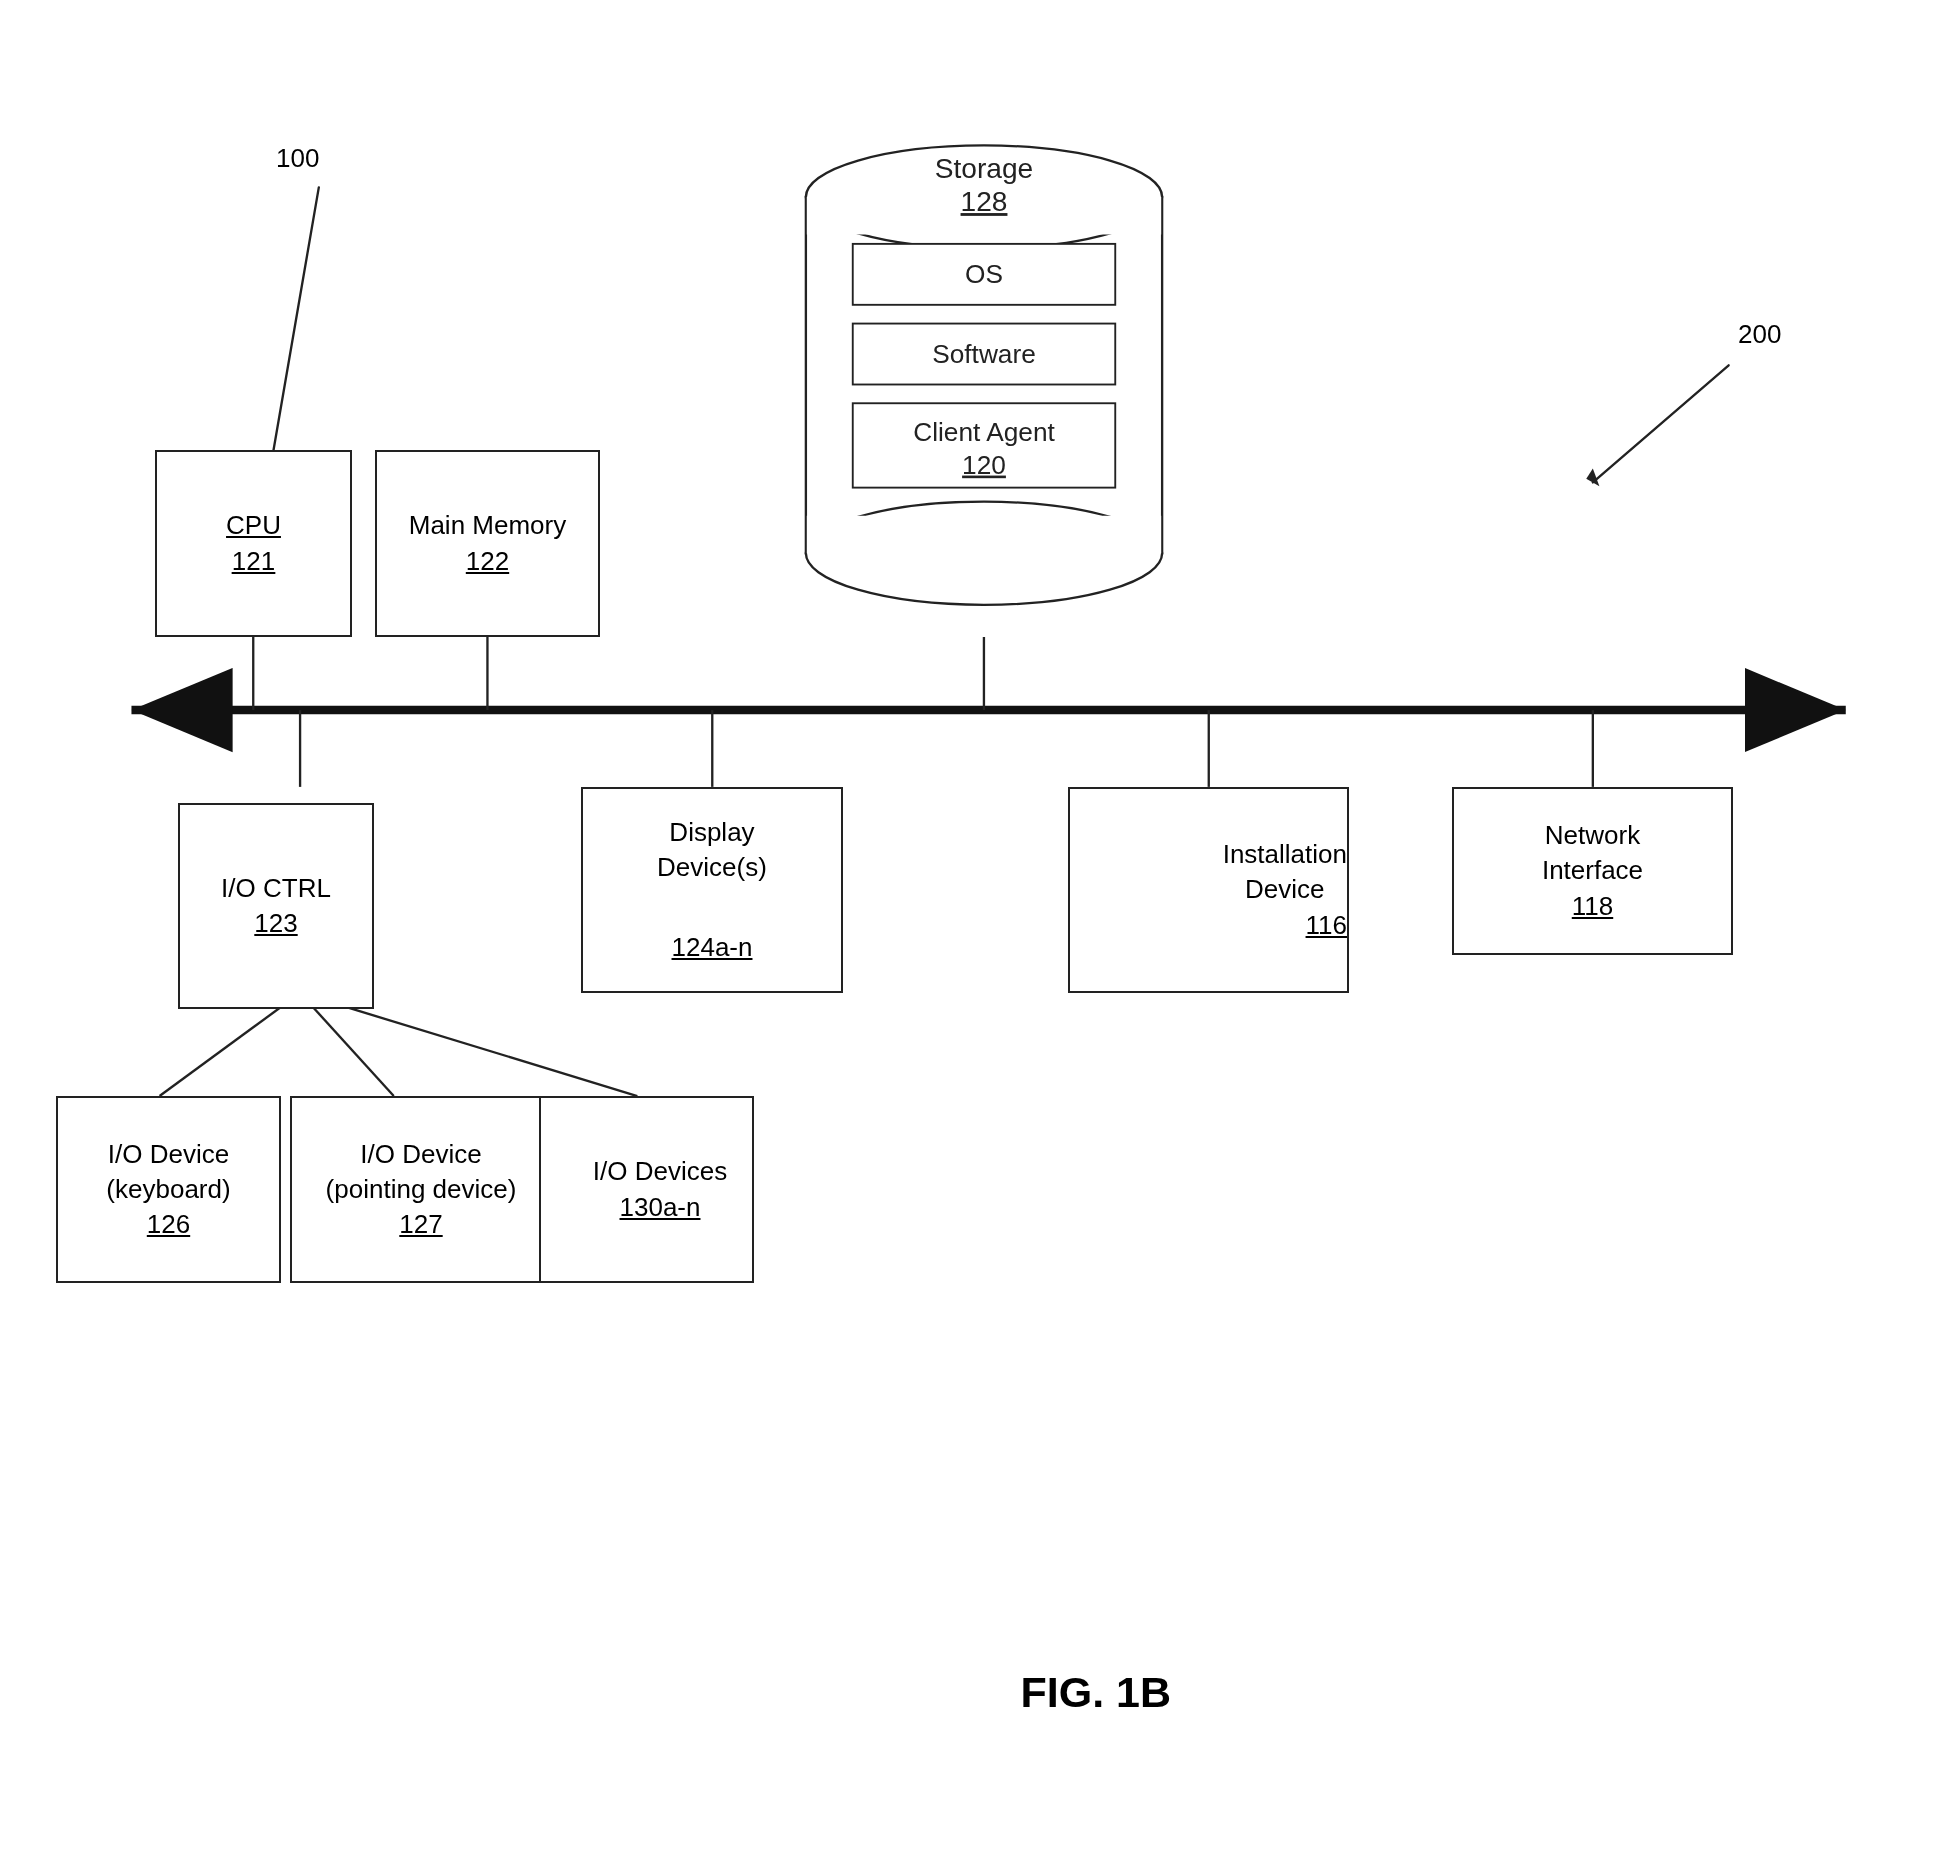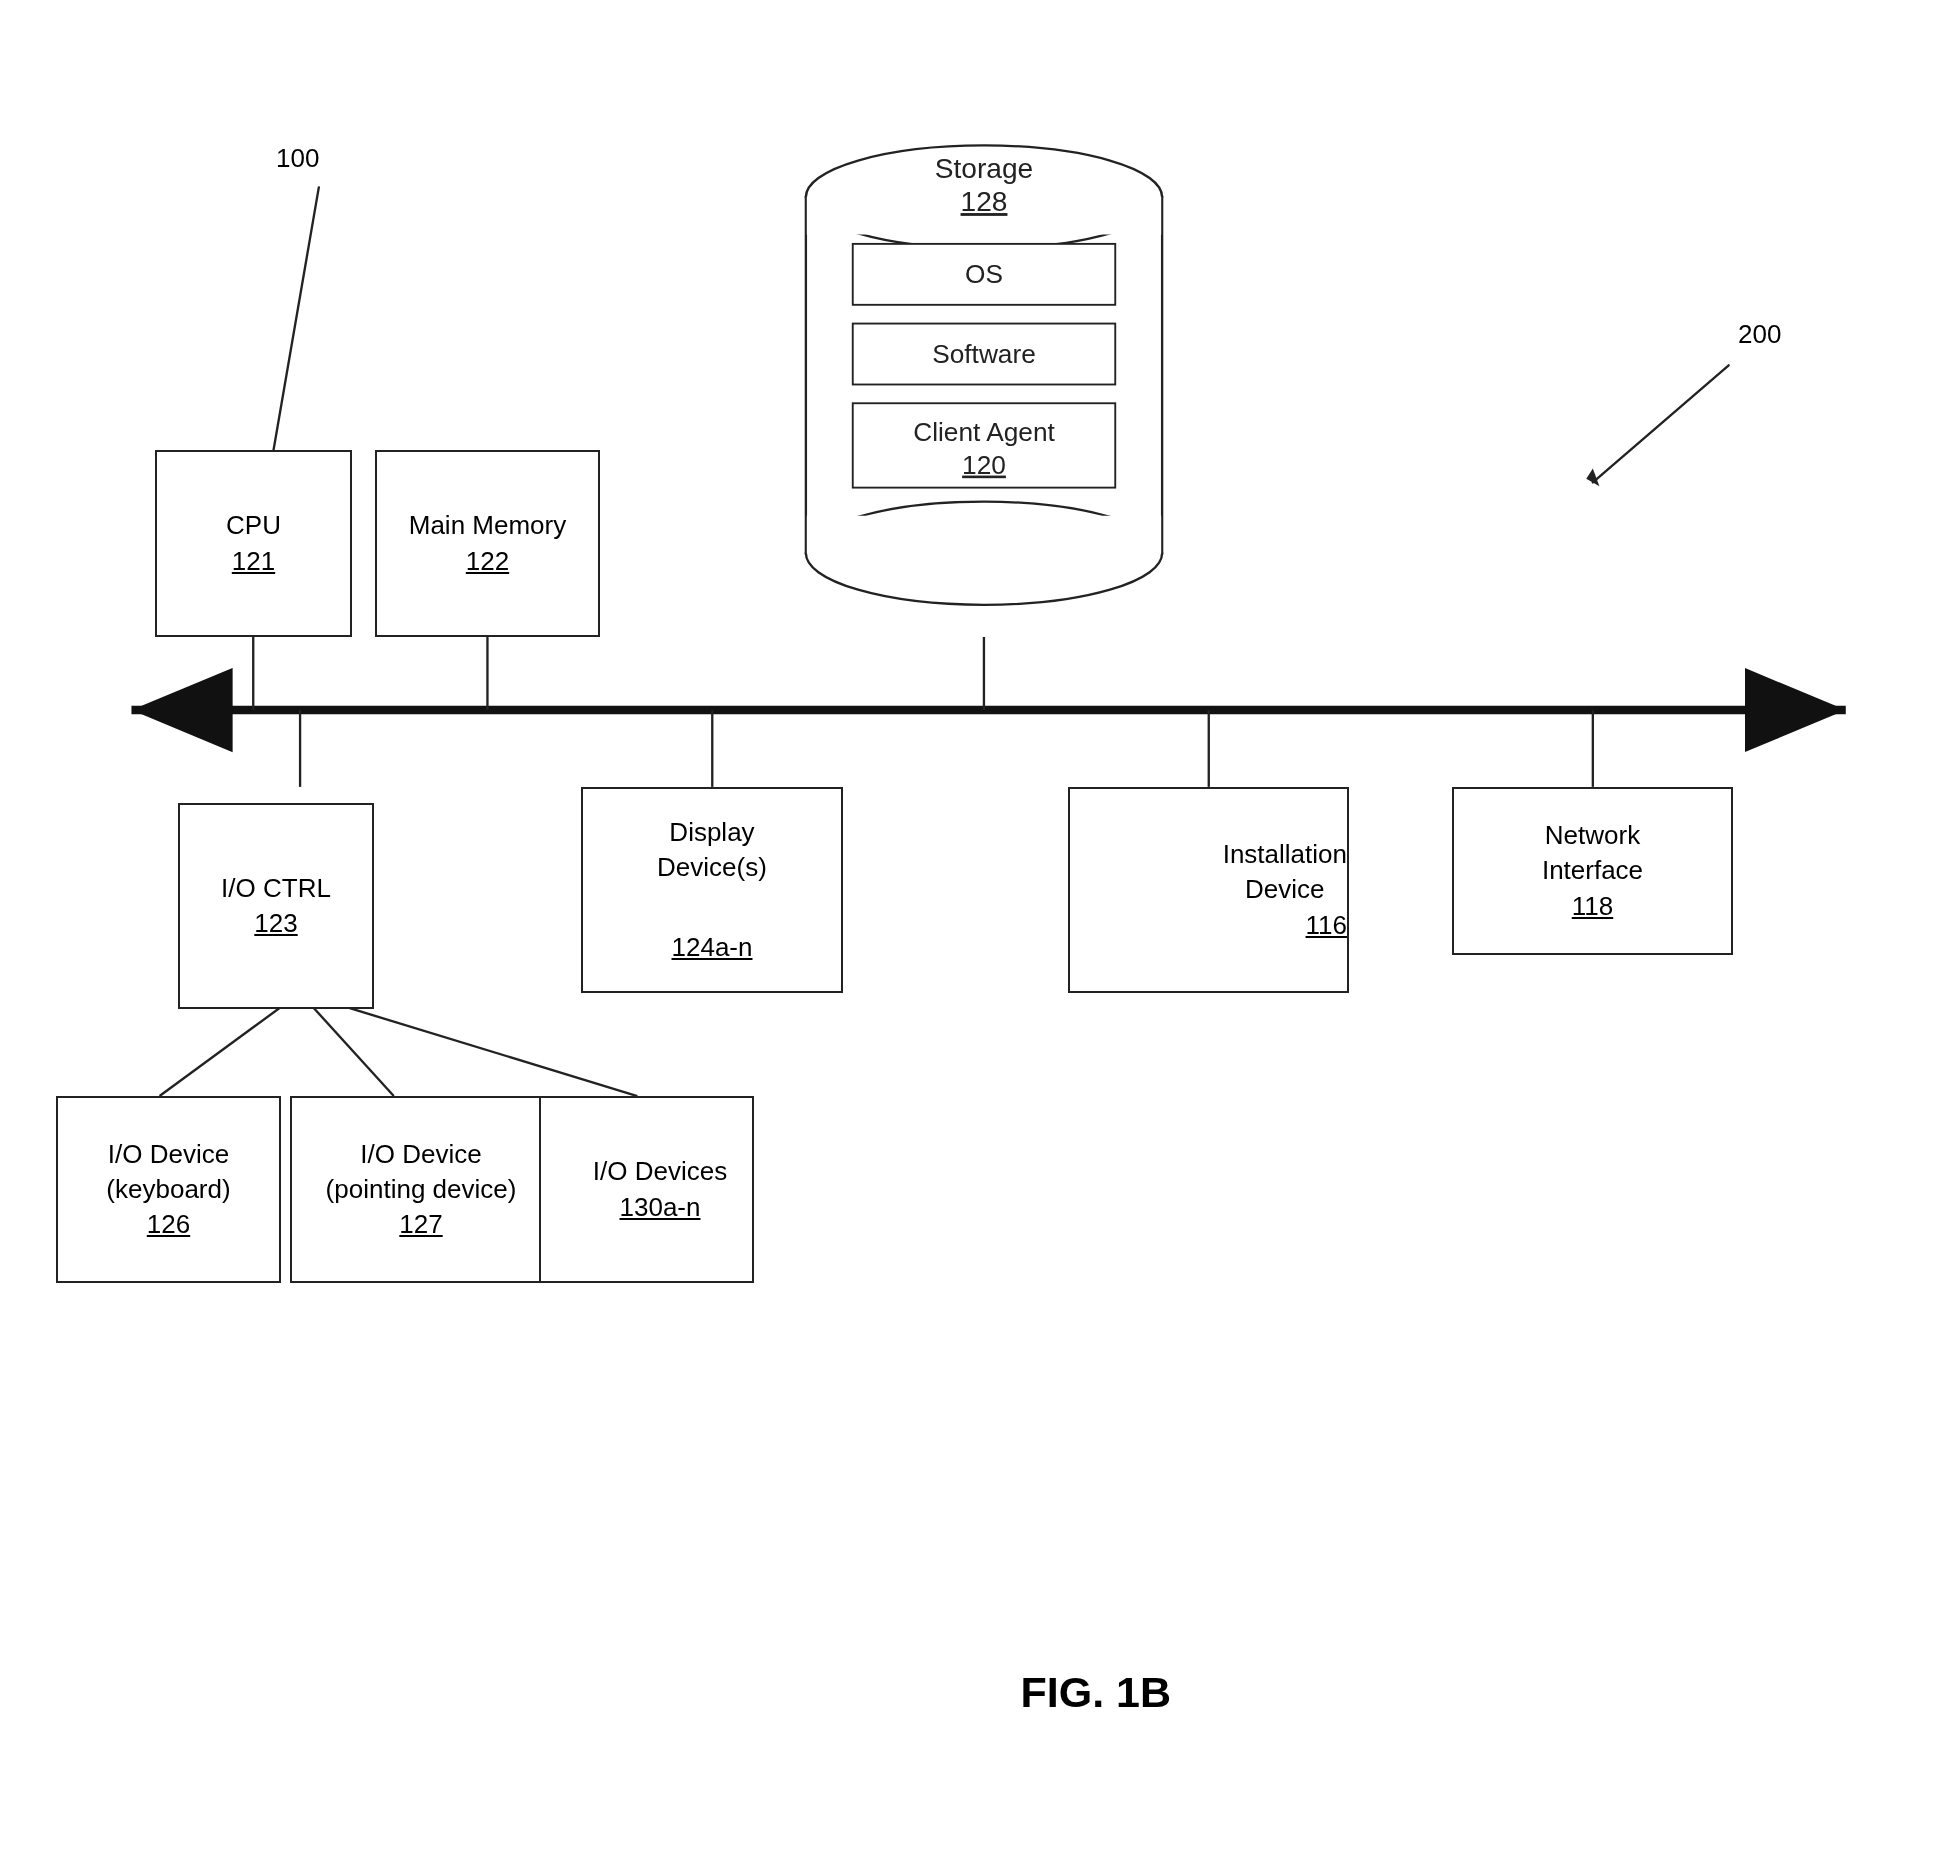--- a/index.html
+++ b/index.html
@@ -98,21 +98,21 @@
     <polygon points="283,490 297,490 290,508" fill="#222"></polygon>
 
     <line x1="1845" y1="390" x2="1700" y2="515" stroke="#222" stroke-width="2.5" stroke-linecap="round"></line>
     <polygon points="1693,511 1707,519 1700,500" fill="#222"></polygon>
   </svg>
 
   <div class="ref-label" style="left:276px; top:131px;margin-top:12px;">100</div>
 
   <div class="ref-label" style="left:1738px; top:319px;">200</div>
 
-  <div class="box" style="left:155px; top:450px; width:197px; height:187px;">
+  <div class="box" style="left:155px; top:450px; width:197px; height:187px;text-decoration:underline;">
     <span>CPU</span>
     <span class="underline">121</span>
   </div>
 
   <div class="box" style="left:375px; top:450px; width:225px; height:187px;">
     <span>Main Memory</span>
     <span class="underline">122</span>
   </div>
 
   <div class="cylinder-container" style="left:787px; top:122px; width:394px; height:525px;">

